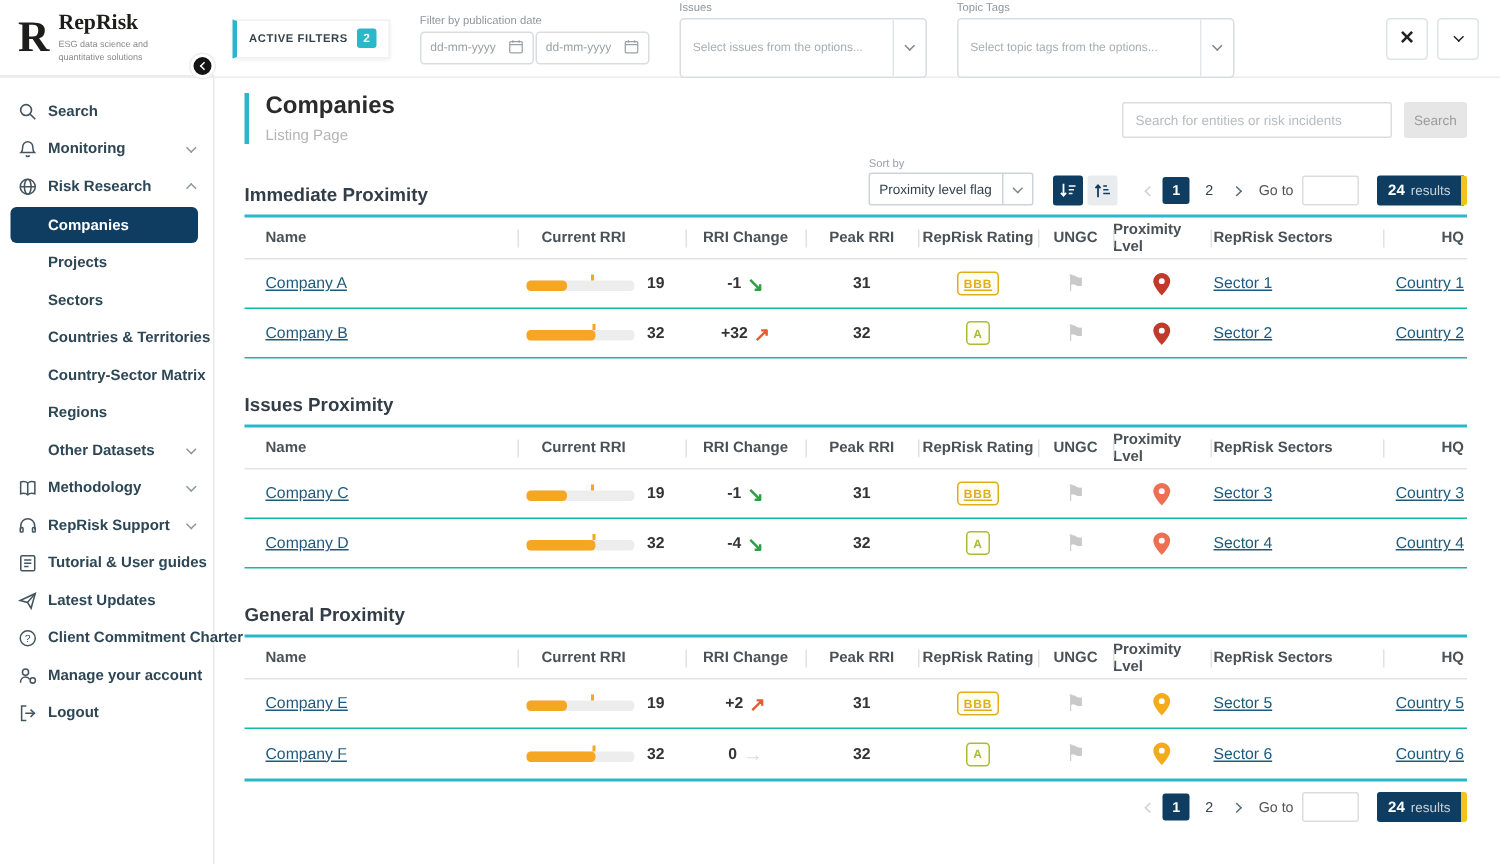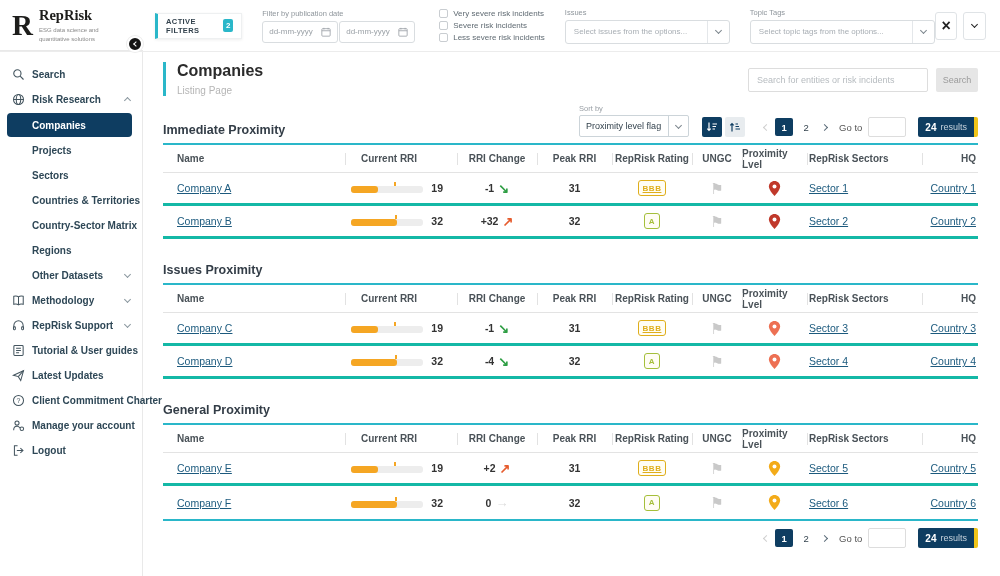--- a/index.html
+++ b/index.html
@@ -26,21 +26,21 @@
   .date-row { display:flex; gap:1px; }
   .date-input { width:76px; height:22px; border:1px solid #d9dde0; border-radius:3px;
     display:flex; align-items:center; padding:0 6px; background:#fff; }
   .date-input input { border:none; outline:none; width:100%; font-size:8px; color:#9aa0a6;
     font-family:"Liberation Sans",sans-serif; }
   .date-input input::placeholder { color:#9aa0a6; }
   .severity-group { margin-left:24px; display:flex; flex-direction:column; gap:3px; }
   .cb-row { display:flex; align-items:center; gap:5px; }
   .cb-box { width:9px; height:9px; border:1px solid #c9cdd1; border-radius:2px; background:#fff; flex:0 0 9px; }
   .cb-label { font-size:8px; color:#5f6a72; white-space:nowrap; }
-  .select-box { height:24px; border:1px solid #d9dde0; border-radius:3px; display:flex; align-items:center; background:#fff; }
+  .select-box { height:40px; border:1px solid #d9dde0; border-radius:3px; display:flex; align-items:center; background:#fff; }
   .select-box.issues { width:165px; } .select-box.topics { width:185px; }
   .select-placeholder { flex:1; font-size:8px; color:#a8aeb4; padding:0 8px; white-space:nowrap; overflow:hidden; }
   .select-caret { width:22px; align-self:stretch; border-left:1px solid #e4e7ea;
     display:flex; align-items:center; justify-content:center; color:#7c868d; }
   .topbar-btn { width:28px; height:28px; border:1px solid #dfe3e6; border-radius:3px; background:#fff;
     display:flex; align-items:center; justify-content:center; cursor:pointer; }
   .topbar-btn.close { margin-left:auto; }
   .topbar-btn.collapse { margin:0 14px 0 6px; color:#222; }
   .close-x { font-size:16px; color:#222; font-weight:bold; line-height:1; }
 
@@ -113,21 +113,21 @@
   .results-badge .rb-word { color:#c6d2dc; }
 
   
   .thead, .trow { display:grid; grid-template-columns:182px 112px 80px 75px 80px 50px 65px 115px 1fr;
     align-items:center; }
   .thead { height:28px; border-bottom:1px solid #e3e3e3; }
   .thead .cell { position:relative; font-size:10px; font-weight:bold; color:#4a5258; height:100%;
     display:flex; align-items:center; }
   .thead .cell:not(.c-name)::before { content:''; position:absolute; left:0; top:8px; height:12px;
     width:1px; background:#e2e2e2; }
-  .trow { height:33px; border-bottom:3px solid #14b8a6; }
+  .trow { height:33px; border-bottom:1px solid #14b8a6; }
   .cell { display:flex; align-items:center; }
   .c-name { padding-left:14px; }
   .c-rri { padding-left:6px; }
   .thead .c-rri { padding-left:16px; }
   .c-change, .c-peak, .c-rating, .c-ungc, .c-prox { justify-content:center; }
   .c-sector { padding-left:2px; }
   .c-hq { justify-content:flex-end; padding-right:2px; }
   .link { color:#1c5a7e; font-size:10.5px; text-decoration:underline; cursor:pointer; }
   .num { font-size:10.5px; font-weight:bold; color:#333; }
 
@@ -180,34 +180,20 @@
         </div>
         <div class="date-input">
           <input placeholder="dd-mm-yyyy" style="">
           <span><svg width="10" height="10" viewBox="0 0 12 12">
                 <rect x="1" y="2" width="10" height="9" rx="1" fill="none" stroke="#9aa0a6"></rect>
                 <path d="M1 4.5h10M3.5 1v2M8.5 1v2" stroke="#9aa0a6" fill="none"></path>
               </svg></span>
         </div>
       </div>
     </div>
-    <div class="severity-group">
-      <label class="cb-row">
-        <span class="cb-box"></span>
-        <span class="cb-label">Very severe risk incidents</span>
-      </label>
-      <label class="cb-row">
-        <span class="cb-box"></span>
-        <span class="cb-label">Severe risk incidents</span>
-      </label>
-      <label class="cb-row">
-        <span class="cb-box"></span>
-        <span class="cb-label">Less severe risk incidents</span>
-      </label>
-    </div>
     <div class="field-group">
       <div class="field-label">Issues</div>
       <div class="select-box issues">
         <span class="select-placeholder">Select issues from the options...</span>
         <span class="select-caret">
             <span class="chev down"></span>
           </span>
       </div>
     </div>
     <div class="field-group">
@@ -231,20 +217,30 @@
 <aside class="sidebar">
   <nav>
       <div class="sb-item">
         <span class="sb-icon">
           <svg viewBox="0 0 14 14" fill="none" stroke="currentColor" stroke-width="1.2">
             <circle cx="5.8" cy="5.8" r="3.9"></circle>
             <path d="M8.8 8.8L12.4 12.4"></path>
           </svg>
         </span>
         <span class="sb-label">Search</span>
+      </div>
+      <div class="sb-item">
+        <span class="sb-icon">
+          <svg viewBox="0 0 14 14" fill="none" stroke="currentColor" stroke-width="1.1">
+            <path d="M7 1.6a3.6 3.6 0 0 1 3.6 3.6c0 3 1.2 4.1 1.2 4.1H2.2s1.2-1.1 1.2-4.1A3.6 3.6 0 0 1 7 1.6z"></path>
+            <path d="M5.7 11.4a1.4 1.4 0 0 0 2.6 0"></path>
+          </svg>
+        </span>
+        <span class="sb-label">Monitoring</span>
+        <span class="chev down"></span>
       </div>
       <div class="sb-item">
         <span class="sb-icon">
           <svg viewBox="0 0 14 14" fill="none" stroke="currentColor" stroke-width="1.1">
             <circle cx="7" cy="7" r="5.4"></circle>
             <ellipse cx="7" cy="7" rx="2.4" ry="5.4"></ellipse>
             <path d="M1.6 7h10.8"></path>
           </svg>
         </span>
         <span class="sb-label">Risk Research</span>

